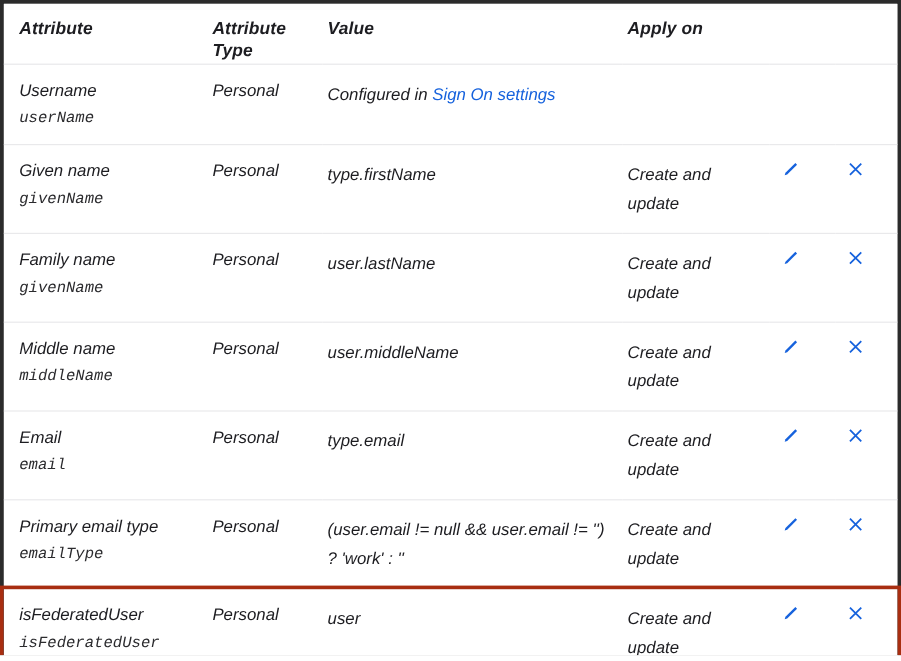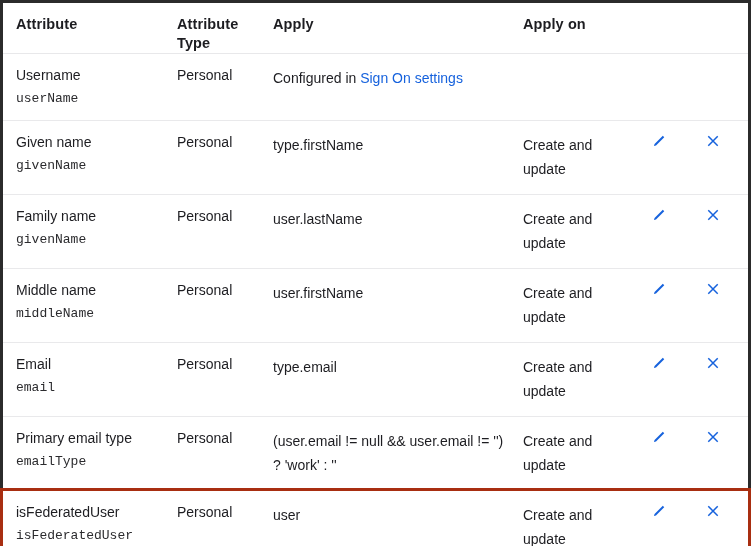--- a/index.html
+++ b/index.html
@@ -12,20 +12,21 @@
     font-family: "Liberation Sans", sans-serif;
     -webkit-font-smoothing: antialiased;
   }
   #screenshot {
     position: relative;
     width: 751px;
     height: 546px;
     overflow: hidden;
     background: #000000;
     box-sizing: border-box;
+    font-style: italic;
   }
   
   .table-frame {
     position: absolute;
     left: 0;
     top: 0;
     width: 751px;
     height: 551px;
     box-sizing: border-box;
     border-top: 3px solid #2b2b2b;
@@ -156,21 +157,21 @@
       <thead>
         <tr>
           <th class="th-attr">
             <span class="hdr-line">Attribute</span>
           </th>
           <th class="th-type">
             <span class="hdr-line">Attribute</span>
             <span class="hdr-line">Type</span>
           </th>
           <th class="th-value">
-            <span class="hdr-line">Apply</span>
+            <span class="hdr-line">Value</span>
           </th>
           <th class="th-apply" colspan="3">
             <span class="hdr-line">Apply on</span>
           </th>
         </tr>
       </thead>
       <tbody>
 
         <tr>
           <td class="cell-attr">
@@ -252,21 +253,21 @@
 
         <tr>
           <td class="cell-attr">
             <span class="attr-label">Middle name</span>
             <span class="attr-ext">middleName</span>
           </td>
           <td class="cell-type">
             <span class="type-text">Personal</span>
           </td>
           <td class="cell-value">
-            <span class="value-text">user.firstName</span>
+            <span class="value-text">user.middleName</span>
           </td>
           <td class="cell-apply">
             <span class="apply-text">Create and update</span>
           </td>
           <td class="cell-icon">
             <span class="icon-btn">
               <svg width="15" height="15" viewBox="0 0 16 16">
                 <path d="M12.6 1.9 L14.1 3.4 L5.3 12.2 L3.1 12.9 L3.8 10.7 Z" fill="#1662dd"></path>
               </svg>
             </span>

